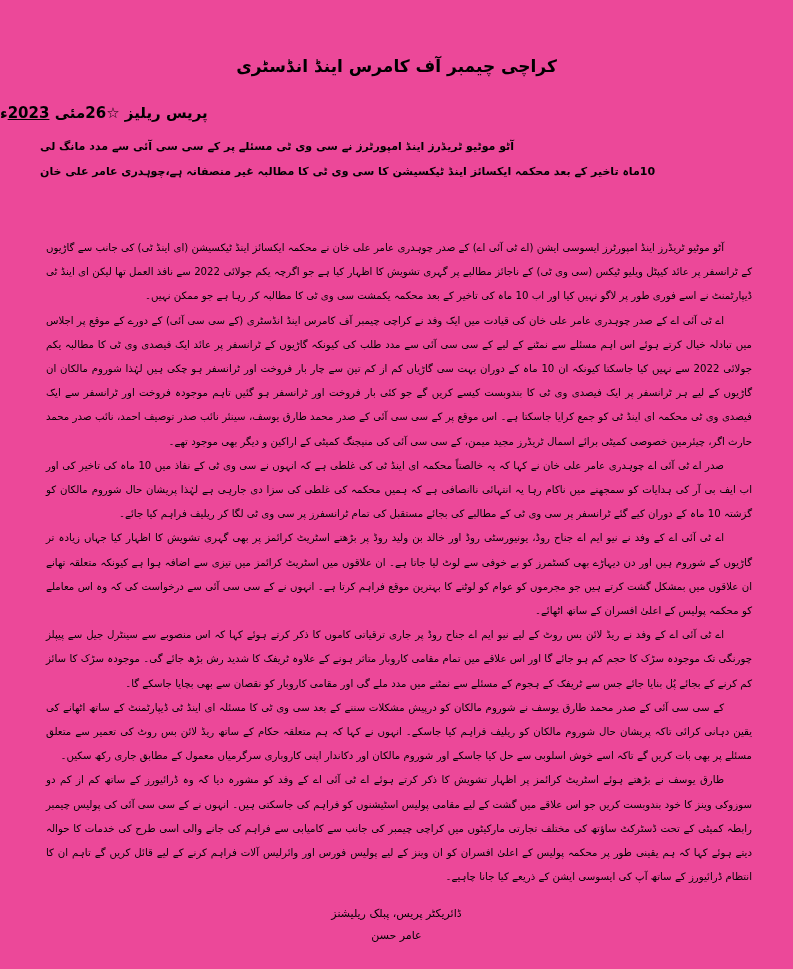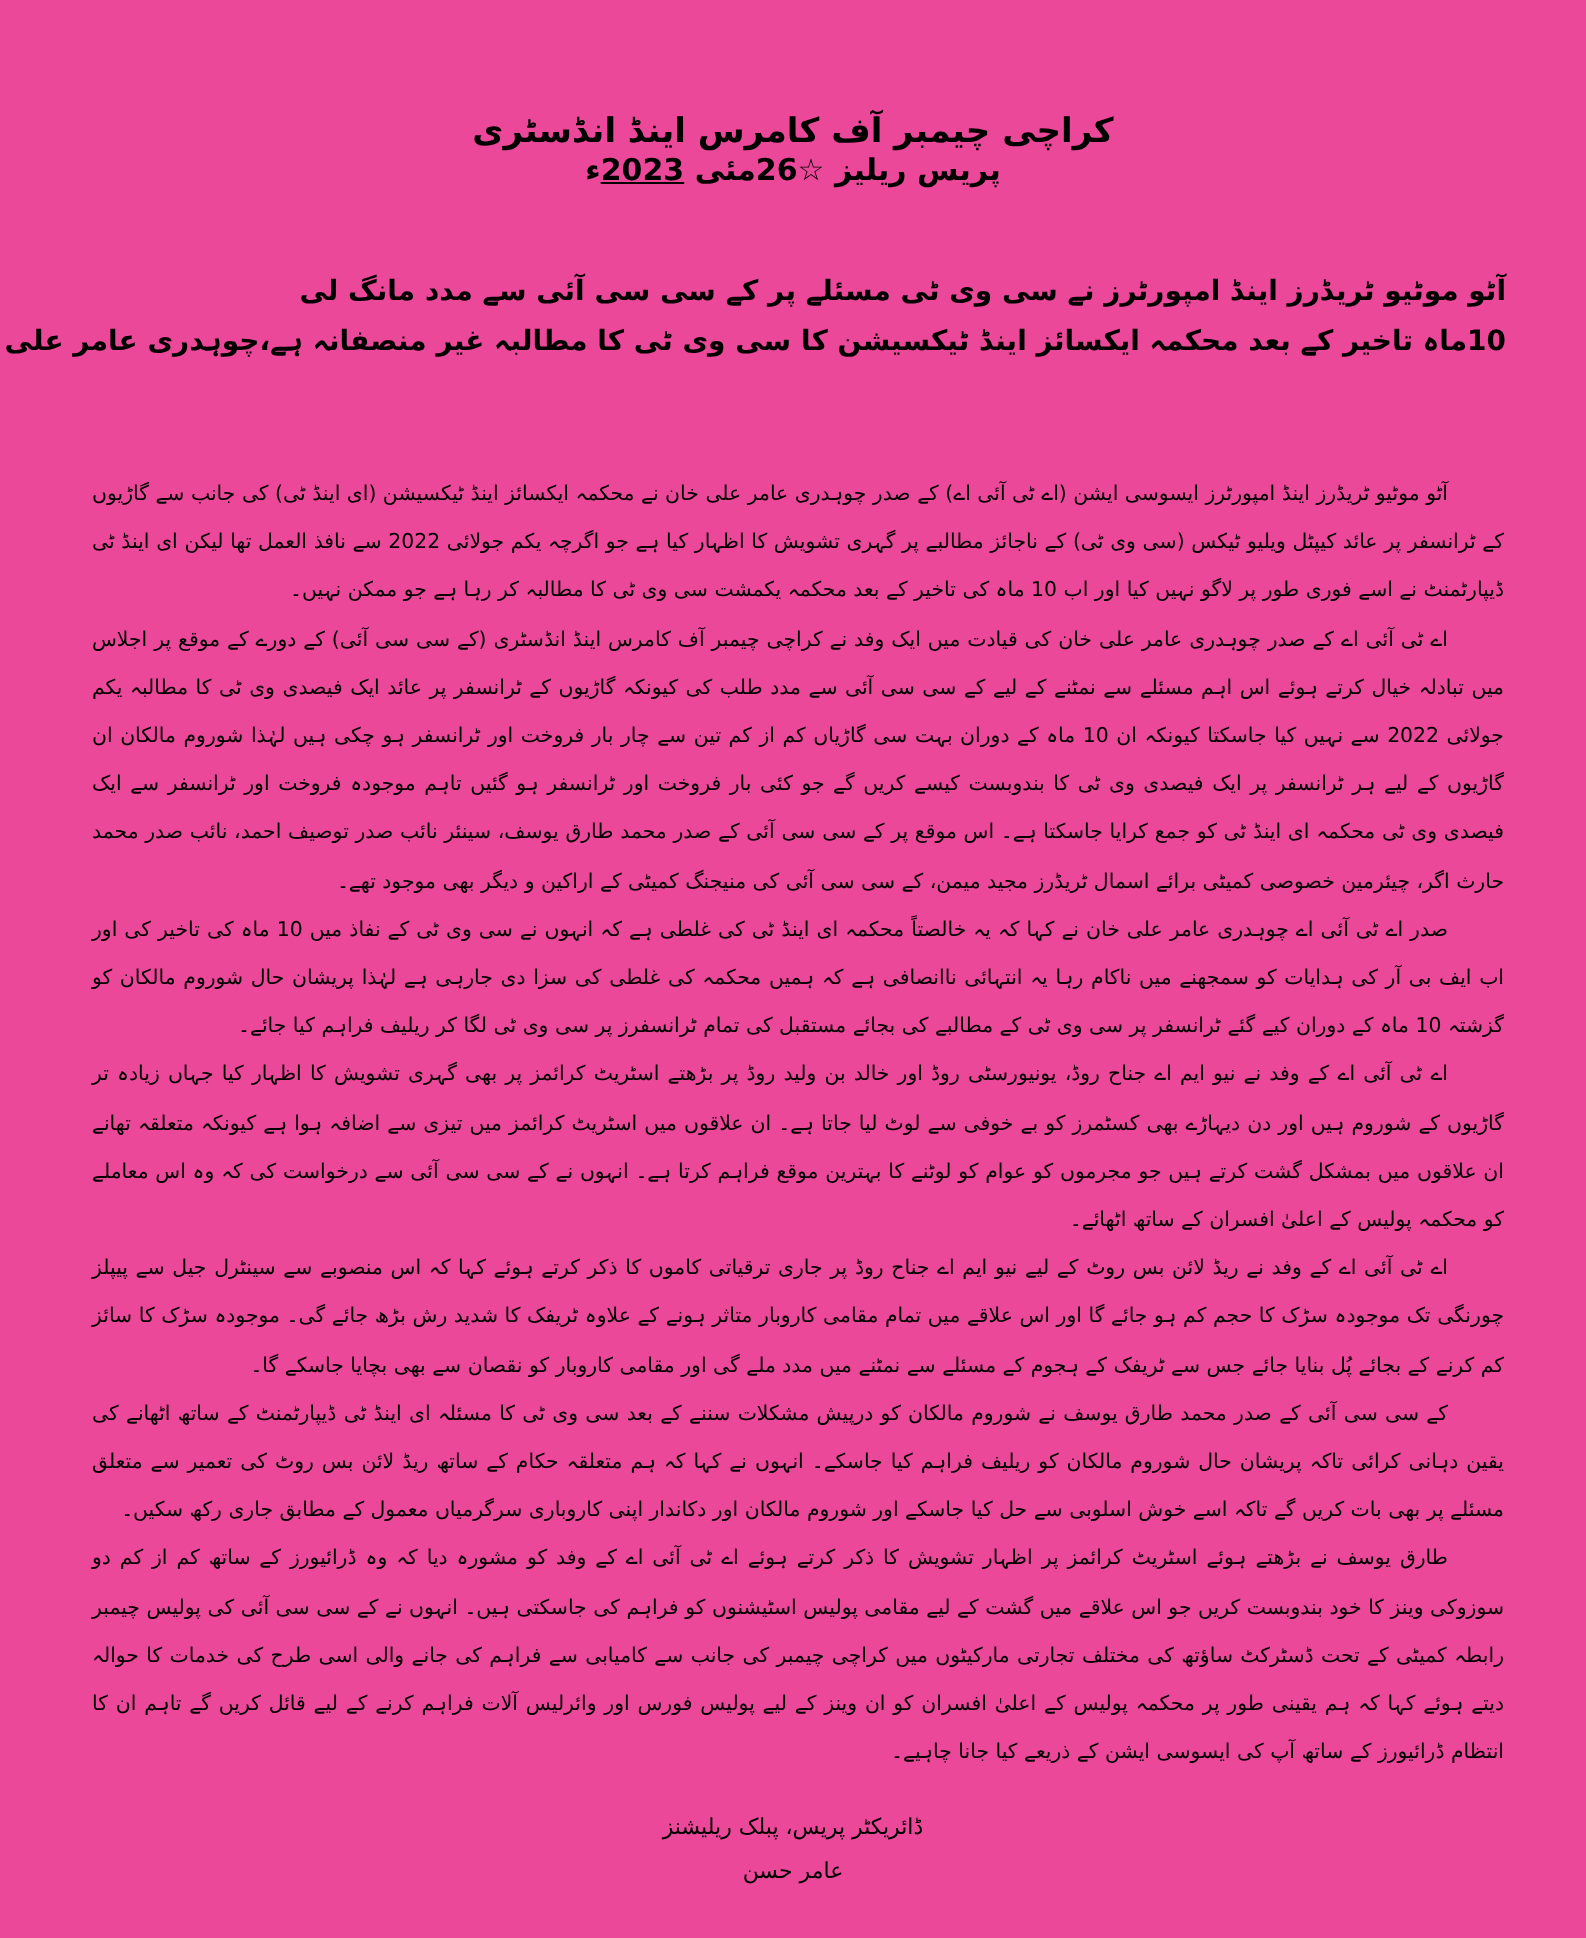--- a/index.html
+++ b/index.html
@@ -1,21 +1,21 @@
 <!DOCTYPE html>
 <html><head>
 <meta charset="utf-8">
 <style>
   html, body { margin: 0; padding: 0; background: #ffffff; }
   body { width: 793px; height: 969px; overflow: hidden; position: relative; font-family: "DejaVu Sans", sans-serif; color: #000; }
   .page { position: absolute; left: 0; top: 0; width: 793px; height: 969px; background: #ec4899; }
   .org-title { position: absolute; top: 56px; left: 0; width: 793px; text-align: center; font-weight: bold; font-size: 17px; direction: rtl; }
-  .release-line { position: absolute; top: 76px; left: 0; width: 793px; text-align: center; font-weight: bold; font-size: 15px; direction: rtl; }
+  .release-line { position: absolute; top: 104px; left: 0; width: 793px; text-align: left; font-weight: bold; font-size: 15px; direction: rtl; }
   .release-line .year { text-decoration: underline; }
-  .headline { position: absolute; top: 134px; left: 40px; width: 713px; text-align: right; font-weight: bold; font-size: 14px; line-height: 25px; direction: rtl; }
+  .headline { position: absolute; top: 134px; left: 40px; width: 713px; text-align: left; font-weight: bold; font-size: 11px; line-height: 25px; direction: rtl; }
   .headline div { white-space: nowrap; }
   .body { position: absolute; top: 236px; left: 46px; width: 706px; direction: rtl; font-size: 10.2px; line-height: 24.2px; text-align: justify; }
   .body p { margin: 0 0 0 0; text-indent: 28px; }
   .sig { position: absolute; top: 903px; left: 0; width: 793px; text-align: center; direction: rtl; font-size: 11px; line-height: 22px; }
 </style>
 </head>
 <body>
 
 <div class="page">
 

